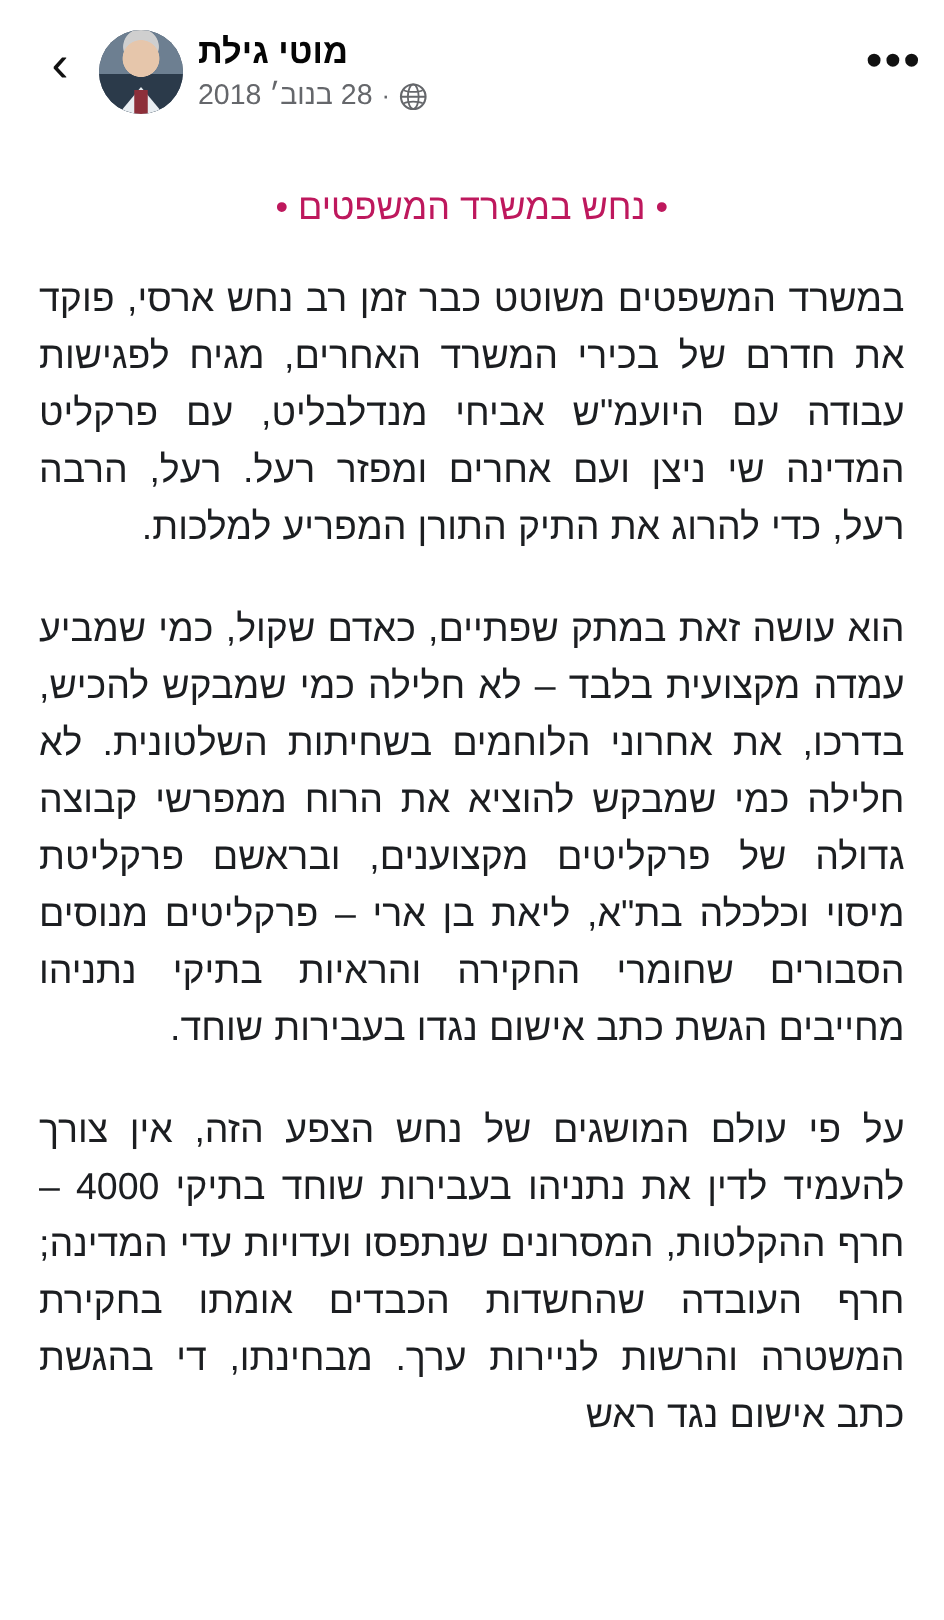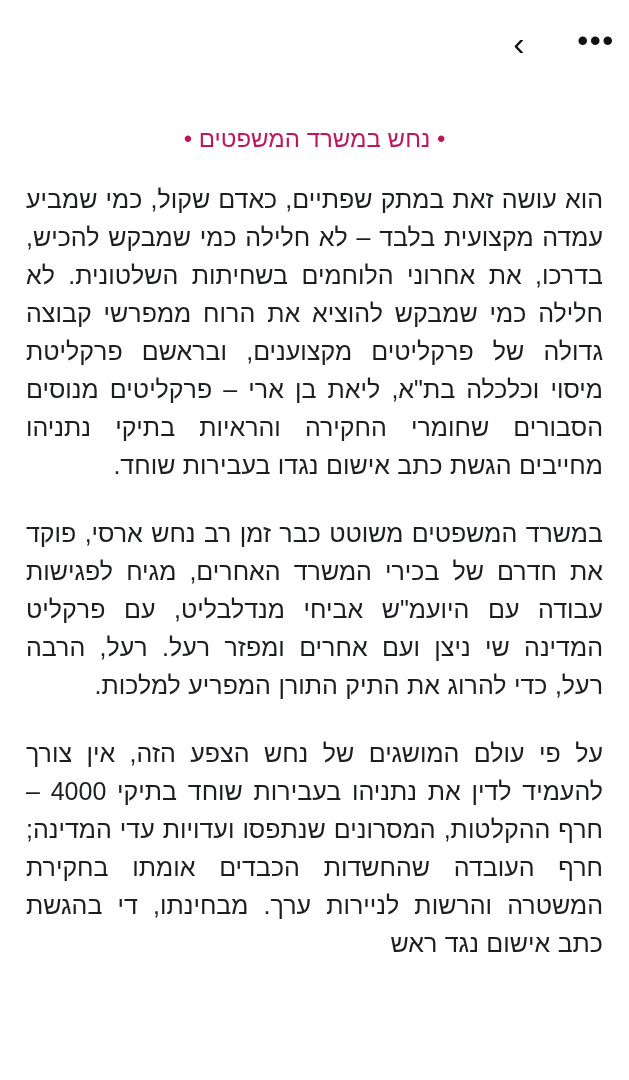--- a/index.html
+++ b/index.html
@@ -180,27 +180,50 @@
 <body>
 
 <div class="screen">
 
   <div class="header">
 
     <div class="header-left">
       <span class="more-icon">•••</span>
     </div>
 
+    <div class="header-center">
+      <div class="header-text">
+        <div class="author-name">מוטי גילת</div>
+        <div class="post-meta">
+          <span class="globe-icon">
+            <svg width="19" height="19" viewBox="0 0 19 19" aria-hidden="true">
+              <circle cx="9.5" cy="9.5" r="8.2" fill="none" stroke="#65676b" stroke-width="1.4"></circle>
+              <ellipse cx="9.5" cy="9.5" rx="3.6" ry="8.2" fill="none" stroke="#65676b" stroke-width="1.2"></ellipse>
+              <line x1="1.3" y1="9.5" x2="17.7" y2="9.5" stroke="#65676b" stroke-width="1.2"></line>
+              <path d="M3.2 5.1 C6 6.6 13 6.6 15.8 5.1" fill="none" stroke="#65676b" stroke-width="1.1"></path>
+              <path d="M3.2 13.9 C6 12.4 13 12.4 15.8 13.9" fill="none" stroke="#65676b" stroke-width="1.1"></path>
+            </svg>
+          </span>
+          <span class="meta-sep">·</span>
+          <span>28 בנוב׳ 2018</span>
+        </div>
+      </div>
+      <div class="avatar">
+        <div class="face"></div>
+        <div class="collar"></div>
+        <div class="tie"></div>
+      </div>
+    </div>
 
     <div class="header-right">
       <span class="chevron">›</span>
     </div>
 
   </div>
 
   <div class="post-body">
     <div class="post-title">• נחש במשרד המשפטים •</div>
+    <p class="paragraph">במשרד המשפטים משוטט כבר זמן רב נחש ארסי, פוקד את חדרם של בכירי המשרד האחרים, מגיח לפגישות עבודה עם היועמ"ש אביחי מנדלבליט, עם פרקליט המדינה שי ניצן ועם אחרים ומפזר רעל. רעל, הרבה רעל, כדי להרוג את התיק התורן המפריע למלכות.</p>
     <p class="paragraph">הוא עושה זאת במתק שפתיים, כאדם שקול, כמי שמביע עמדה מקצועית בלבד – לא חלילה כמי שמבקש להכיש, בדרכו, את אחרוני הלוחמים בשחיתות השלטונית. לא חלילה כמי שמבקש להוציא את הרוח ממפרשי קבוצה גדולה של פרקליטים מקצוענים, ובראשם פרקליטת מיסוי וכלכלה בת"א, ליאת בן ארי – פרקליטים מנוסים הסבורים שחומרי החקירה והראיות בתיקי נתניהו מחייבים הגשת כתב אישום נגדו בעבירות  שוחד.</p>
-    <p class="paragraph">במשרד המשפטים משוטט כבר זמן רב נחש ארסי, פוקד את חדרם של בכירי המשרד האחרים, מגיח לפגישות עבודה עם היועמ"ש אביחי מנדלבליט, עם פרקליט המדינה שי ניצן ועם אחרים ומפזר רעל. רעל, הרבה רעל, כדי להרוג את התיק התורן המפריע למלכות.</p>
     <p class="paragraph">על פי עולם המושגים של נחש הצפע הזה, אין צורך להעמיד לדין את נתניהו בעבירות שוחד בתיקי 4000  –  חרף ההקלטות, המסרונים שנתפסו ועדויות עדי המדינה; חרף העובדה שהחשדות הכבדים אומתו בחקירת המשטרה והרשות לניירות ערך. מבחינתו, די בהגשת כתב אישום נגד ראש</p>
   </div>
 
 </div>
 
 </body></html>

